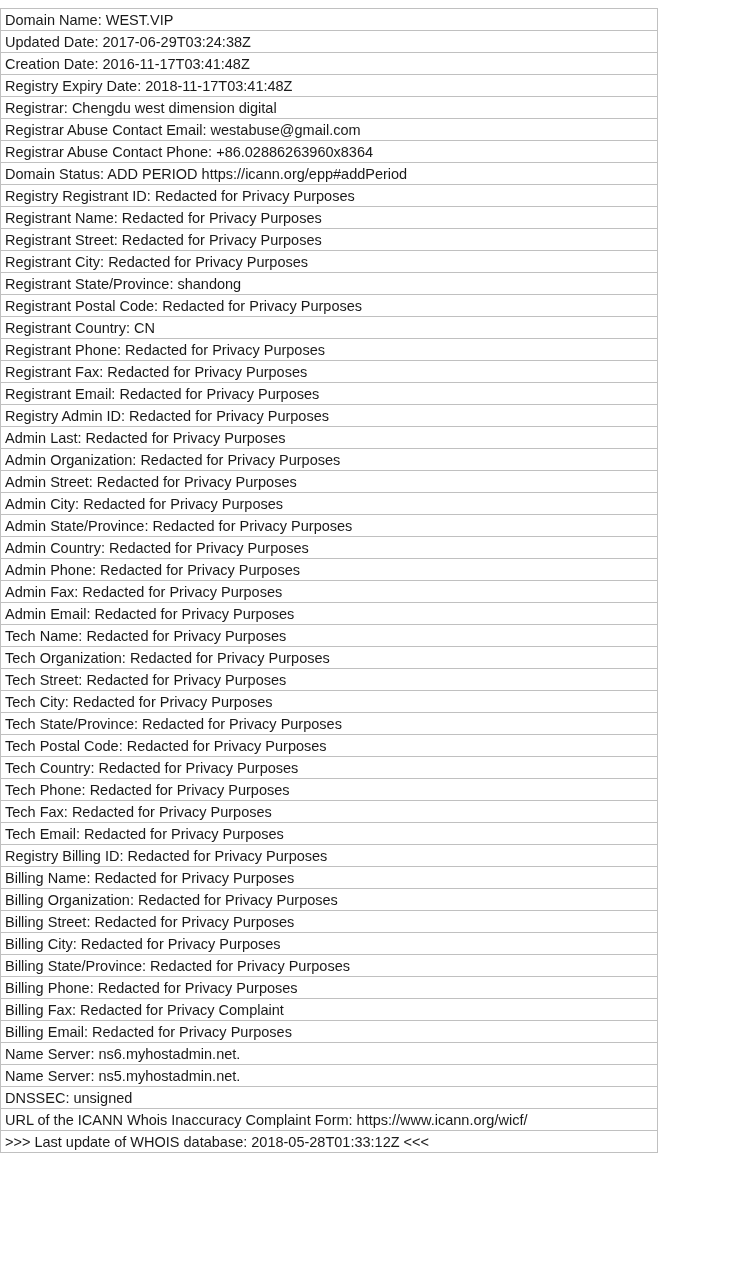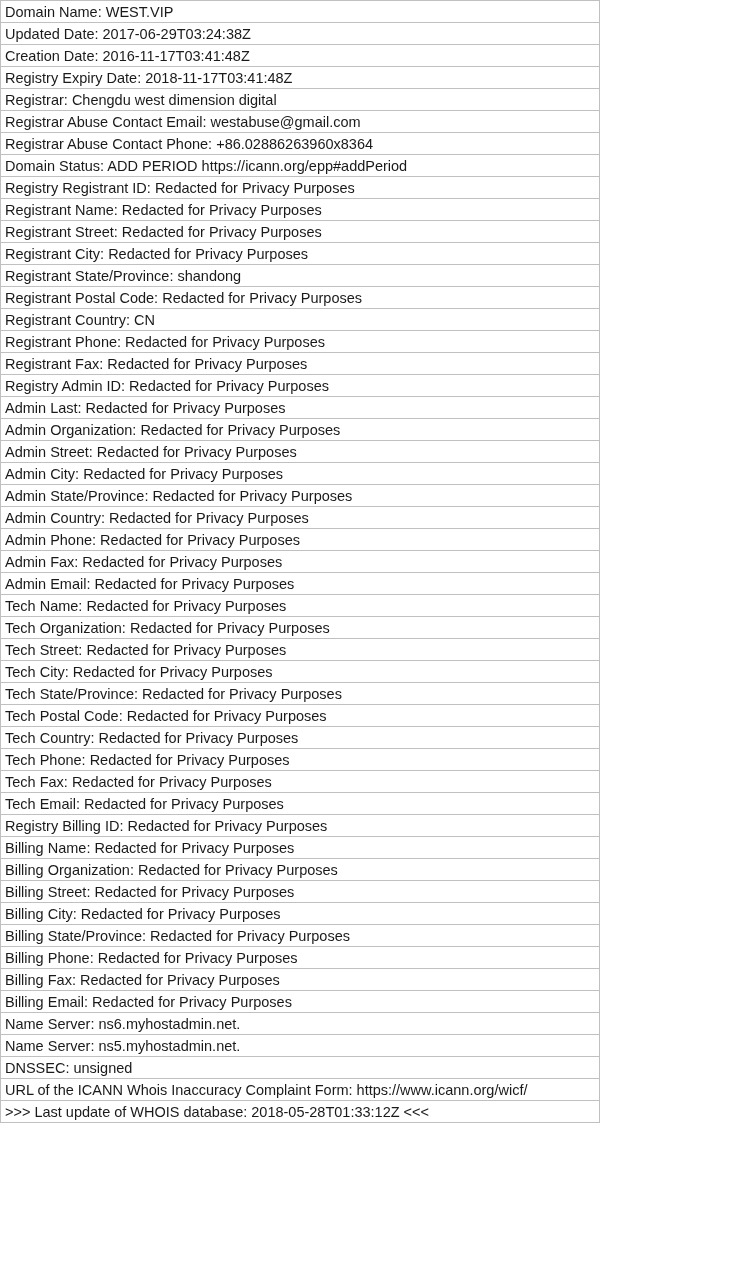--- a/index.html
+++ b/index.html
@@ -2,26 +2,27 @@
 <html style="--border: #c0c0c0; --text: #1a1a1a; --bg: #ffffff;"><head>
 <meta charset="utf-8">
 <style>
   html, body {
     margin: 0;
     padding: 0;
     background: #ffffff;
     width: 753px;
   }
   .whois-table {
-    width: 600px;
+    width: 658px;
     border-top: 1px solid var(--border, #c0c0c0);
     font-family: "Liberation Sans", "DejaVu Sans", sans-serif;
     font-size: 14.5px;
     color: var(--text, #1a1a1a);
     letter-spacing: 0px;
+    margin-top: 8px;
   }
   .whois-row {
     box-sizing: border-box;
     height: 22px;
     line-height: 20px;
     padding: 1px 4px 0 4px;
     border-left: 1px solid var(--border, #c0c0c0);
     border-right: 1px solid var(--border, #c0c0c0);
     border-bottom: 1px solid var(--border, #c0c0c0);
     background: var(--bg, #ffffff);
@@ -43,20 +44,21 @@
     <div class="whois-row">Domain Status: ADD PERIOD https://icann.org/epp#addPeriod</div>
     <div class="whois-row">Registry Registrant ID: Redacted for Privacy Purposes</div>
     <div class="whois-row">Registrant Name: Redacted for Privacy Purposes</div>
     <div class="whois-row">Registrant Street: Redacted for Privacy Purposes</div>
     <div class="whois-row">Registrant City: Redacted for Privacy Purposes</div>
     <div class="whois-row">Registrant State/Province: shandong</div>
     <div class="whois-row">Registrant Postal Code: Redacted for Privacy Purposes</div>
     <div class="whois-row">Registrant Country: CN</div>
     <div class="whois-row">Registrant Phone: Redacted for Privacy Purposes</div>
     <div class="whois-row">Registrant Fax: Redacted for Privacy Purposes</div>
+    <div class="whois-row">Registrant Email: Redacted for Privacy Purposes</div>
     <div class="whois-row">Registry Admin ID: Redacted for Privacy Purposes</div>
     <div class="whois-row">Admin Last: Redacted for Privacy Purposes</div>
     <div class="whois-row">Admin Organization: Redacted for Privacy Purposes</div>
     <div class="whois-row">Admin Street: Redacted for Privacy Purposes</div>
     <div class="whois-row">Admin City: Redacted for Privacy Purposes</div>
     <div class="whois-row">Admin State/Province: Redacted for Privacy Purposes</div>
     <div class="whois-row">Admin Country: Redacted for Privacy Purposes</div>
     <div class="whois-row">Admin Phone: Redacted for Privacy Purposes</div>
     <div class="whois-row">Admin Fax: Redacted for Privacy Purposes</div>
     <div class="whois-row">Admin Email: Redacted for Privacy Purposes</div>
@@ -70,20 +72,20 @@
     <div class="whois-row">Tech Phone: Redacted for Privacy Purposes</div>
     <div class="whois-row">Tech Fax: Redacted for Privacy Purposes</div>
     <div class="whois-row">Tech Email: Redacted for Privacy Purposes</div>
     <div class="whois-row">Registry Billing ID: Redacted for Privacy Purposes</div>
     <div class="whois-row">Billing Name: Redacted for Privacy Purposes</div>
     <div class="whois-row">Billing Organization: Redacted for Privacy Purposes</div>
     <div class="whois-row">Billing Street: Redacted for Privacy Purposes</div>
     <div class="whois-row">Billing City: Redacted for Privacy Purposes</div>
     <div class="whois-row">Billing State/Province: Redacted for Privacy Purposes</div>
     <div class="whois-row">Billing Phone: Redacted for Privacy Purposes</div>
-    <div class="whois-row">Billing Fax: Redacted for Privacy Purposes</div>
+    <div class="whois-row">Billing Fax: Redacted for Privacy Complaint</div>
     <div class="whois-row">Billing Email: Redacted for Privacy Purposes</div>
     <div class="whois-row">Name Server: ns6.myhostadmin.net.</div>
     <div class="whois-row">Name Server: ns5.myhostadmin.net.</div>
     <div class="whois-row">DNSSEC: unsigned</div>
     <div class="whois-row">URL of the ICANN Whois Inaccuracy Complaint Form: https://www.icann.org/wicf/</div>
     <div class="whois-row">&gt;&gt;&gt; Last update of WHOIS database: 2018-05-28T01:33:12Z &lt;&lt;&lt;</div>
   </div>
 
 </body></html>

